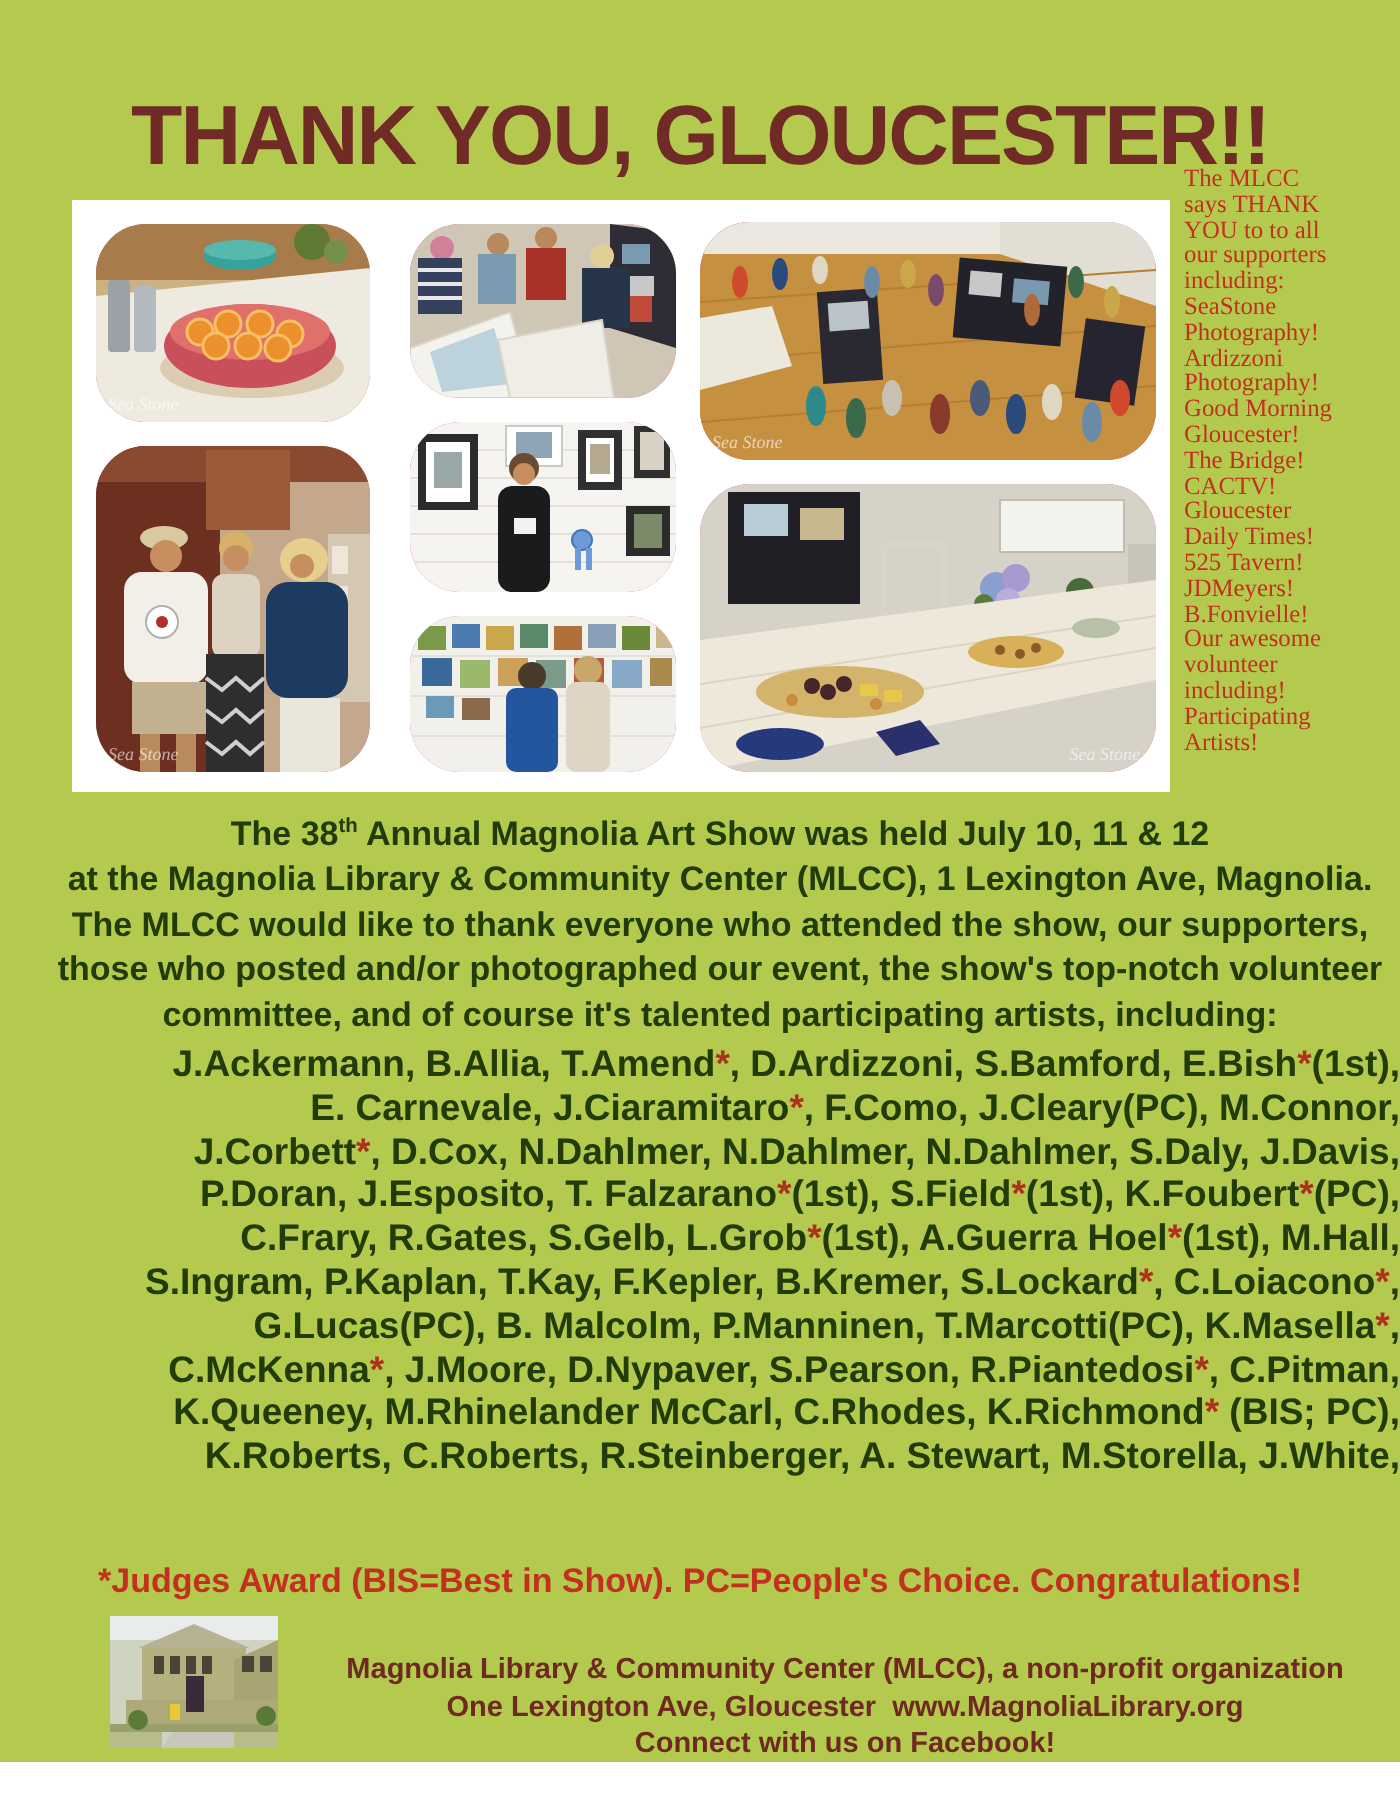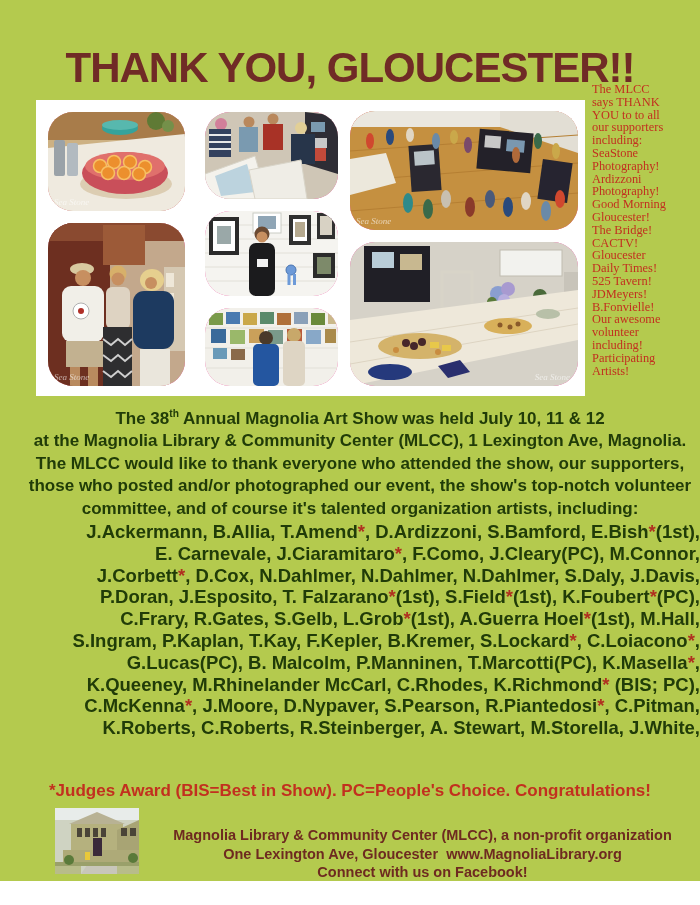--- a/index.html
+++ b/index.html
@@ -299,33 +299,33 @@
       <div class="sb-line">including!</div>
       <div class="sb-line">Participating</div>
       <div class="sb-line">Artists!</div>
     </div>
 
   <div class="intro">
       <div class="intro-line">The 38<sup>th</sup> Annual Magnolia Art Show was held July 10, 11 &amp; 12</div>
       <div class="intro-line">at the Magnolia Library &amp; Community Center (MLCC), 1 Lexington Ave, Magnolia.</div>
       <div class="intro-line">The MLCC would like to thank everyone who attended the show, our supporters,</div>
       <div class="intro-line">those who posted and/or photographed our event, the show's top-notch volunteer</div>
-      <div class="intro-line">committee, and of course it's talented organization artists, including:</div>
+      <div class="intro-line">committee, and of course it's talented participating artists, including:</div>
     </div>
 
   <div class="artists">
       <div class="artist-line">J.Ackermann, B.Allia, T.Amend<span class="ast">*</span>, D.Ardizzoni, S.Bamford, E.Bish<span class="ast">*</span>(1st),</div>
       <div class="artist-line">E. Carnevale, J.Ciaramitaro<span class="ast">*</span>, F.Como, J.Cleary(PC), M.Connor,</div>
       <div class="artist-line">J.Corbett<span class="ast">*</span>, D.Cox, N.Dahlmer, N.Dahlmer, N.Dahlmer, S.Daly, J.Davis,</div>
       <div class="artist-line">P.Doran, J.Esposito, T. Falzarano<span class="ast">*</span>(1st), S.Field<span class="ast">*</span>(1st), K.Foubert<span class="ast">*</span>(PC),</div>
       <div class="artist-line">C.Frary, R.Gates, S.Gelb, L.Grob<span class="ast">*</span>(1st), A.Guerra Hoel<span class="ast">*</span>(1st), M.Hall,</div>
       <div class="artist-line">S.Ingram, P.Kaplan, T.Kay, F.Kepler, B.Kremer, S.Lockard<span class="ast">*</span>, C.Loiacono<span class="ast">*</span>,</div>
       <div class="artist-line">G.Lucas(PC), B. Malcolm, P.Manninen, T.Marcotti(PC), K.Masella<span class="ast">*</span>,</div>
+      <div class="artist-line">C.McKenna<span class="ast">*</span>, J.Moore, D.Nypaver, S.Pearson, R.Piantedosi<span class="ast">*</span>, C.Pitman,</div>
       <div class="artist-line">K.Queeney, M.Rhinelander McCarl, C.Rhodes, K.Richmond<span class="ast">*</span> (BIS; PC),</div>
-      <div class="artist-line">C.McKenna<span class="ast">*</span>, J.Moore, D.Nypaver, S.Pearson, R.Piantedosi<span class="ast">*</span>, C.Pitman,</div>
       <div class="artist-line">K.Roberts, C.Roberts, R.Steinberger, A. Stewart, M.Storella, J.White,</div>
     </div>
 
   <div class="judges">*Judges Award (BIS=Best in Show). PC=People's Choice. Congratulations!</div>
 
   <div class="footer">
     <div class="house" title="Magnolia Library &amp; Community Center building">
       <svg viewBox="0 0 84 66" preserveAspectRatio="none">
         <rect width="84" height="66" fill="#cfd3c2"></rect>
         <rect width="84" height="12" fill="#e8ecea"></rect>

